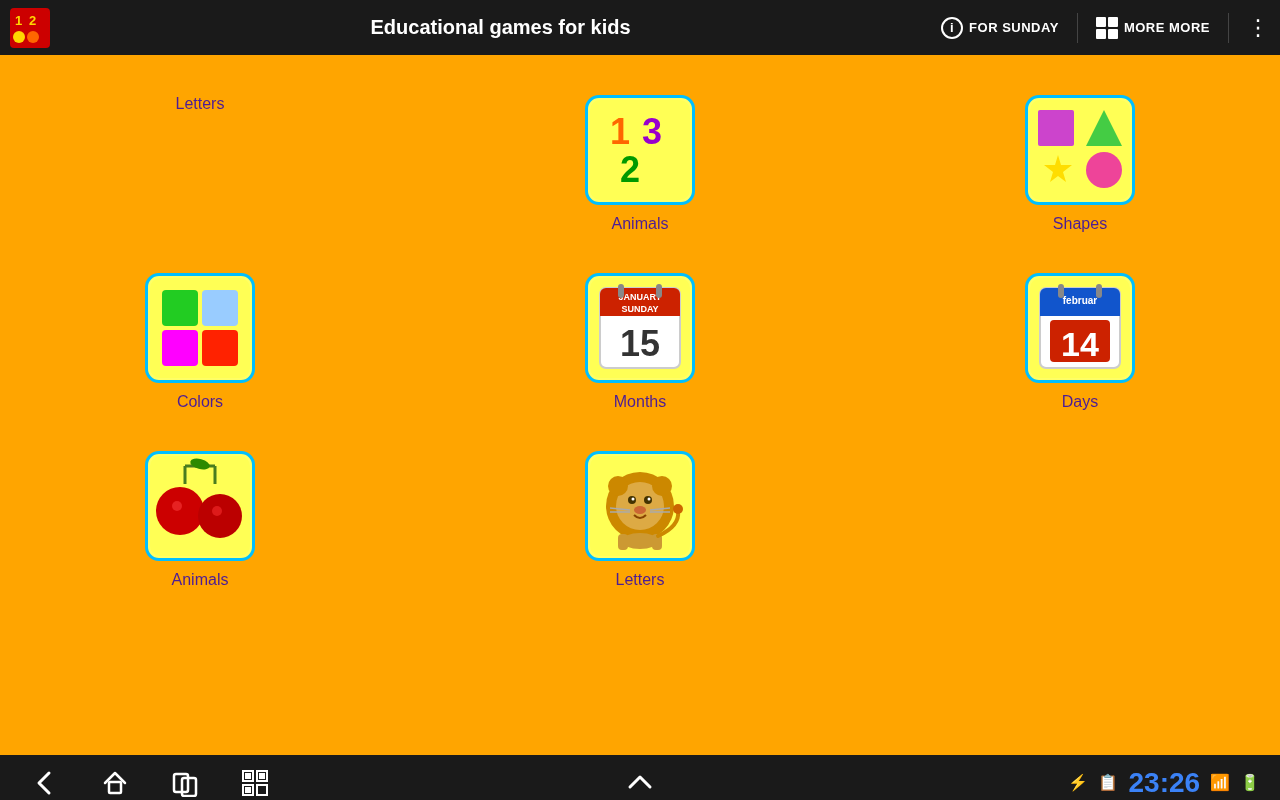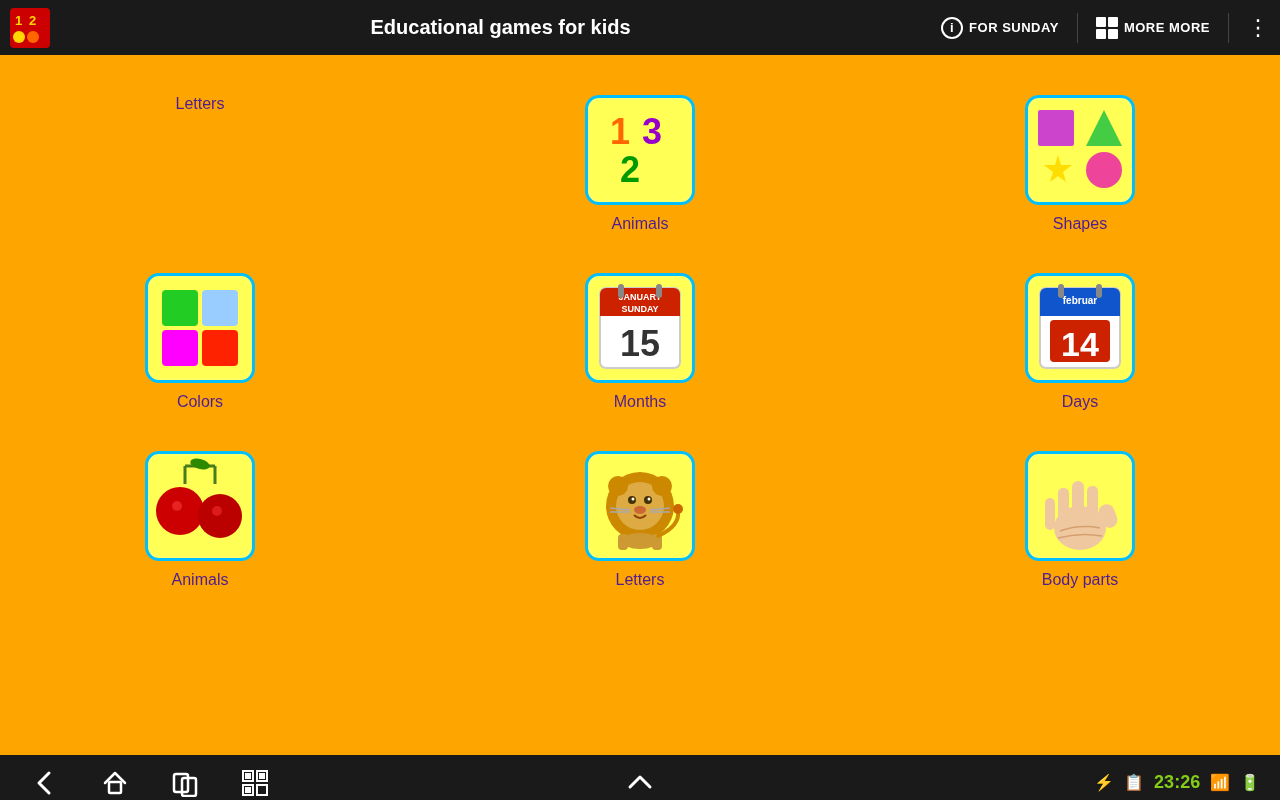--- a/index.html
+++ b/index.html
@@ -154,23 +154,23 @@
     }
     #bottombar-right {
       position: absolute;
       right: 20px;
       display: flex;
       align-items: center;
       gap: 10px;
       color: white;
     }
     .status-time {
-      font-size: 18px;
+      font-size: 28px;
       font-weight: bold;
-      color: #84cc16;
+      color: #3b82f6;
     }
     .status-icon {
       font-size: 16px;
       color: white;
     }
   </style>
 </head>
 <body>
 
 <div id="topbar">
@@ -349,43 +349,20 @@
           <rect x="28" y="78" width="10" height="16" rx="4" fill="#CC9933"></rect>
           <rect x="62" y="78" width="10" height="16" rx="4" fill="#CC9933"></rect>
 
           <path d="M68 80 Q90 70 88 55" stroke="#CC8800" stroke-width="4" fill="none" stroke-linecap="round"></path>
           <circle cx="88" cy="53" r="5" fill="#CC6600"></circle>
         </svg>
       </div>
       <span class="game-label">Letters</span>
     </div>
 
-    <div class="game-item">
-      <div class="game-icon-box">
-        <svg width="100" height="100" viewBox="0 0 100 100">
-          <rect width="100" height="100" rx="10" fill="#FFFF55"></rect>
-
-          <ellipse cx="50" cy="72" rx="26" ry="22" fill="#f0c8a0"></ellipse>
-
-          <rect x="15" y="42" width="10" height="32" rx="5" fill="#f0c8a0"></rect>
-
-          <rect x="28" y="32" width="11" height="42" rx="5" fill="#f0c8a0"></rect>
-
-          <rect x="42" y="25" width="12" height="48" rx="6" fill="#f0c8a0"></rect>
-
-          <rect x="57" y="30" width="11" height="44" rx="5" fill="#f0c8a0"></rect>
-
-          <rect x="70" y="48" width="16" height="24" rx="8" fill="#f0c8a0" transform="rotate(-20 78 60)"></rect>
-
-          <path d="M30 75 Q50 68 70 72" stroke="#d4a070" stroke-width="1.5" fill="none"></path>
-          <path d="M28 82 Q50 76 72 80" stroke="#d4a070" stroke-width="1.5" fill="none"></path>
-        </svg>
-      </div>
-      <span class="game-label">Body parts</span>
-    </div>
 
   </div>
 </div>
 
 <div id="bottombar">
 
   <div class="nav-btn">
     <svg width="28" height="28" viewBox="0 0 28 28">
       <path d="M18 4 L8 14 L18 24" stroke="white" stroke-width="3" fill="none" stroke-linecap="round" stroke-linejoin="round"></path>
     </svg>

